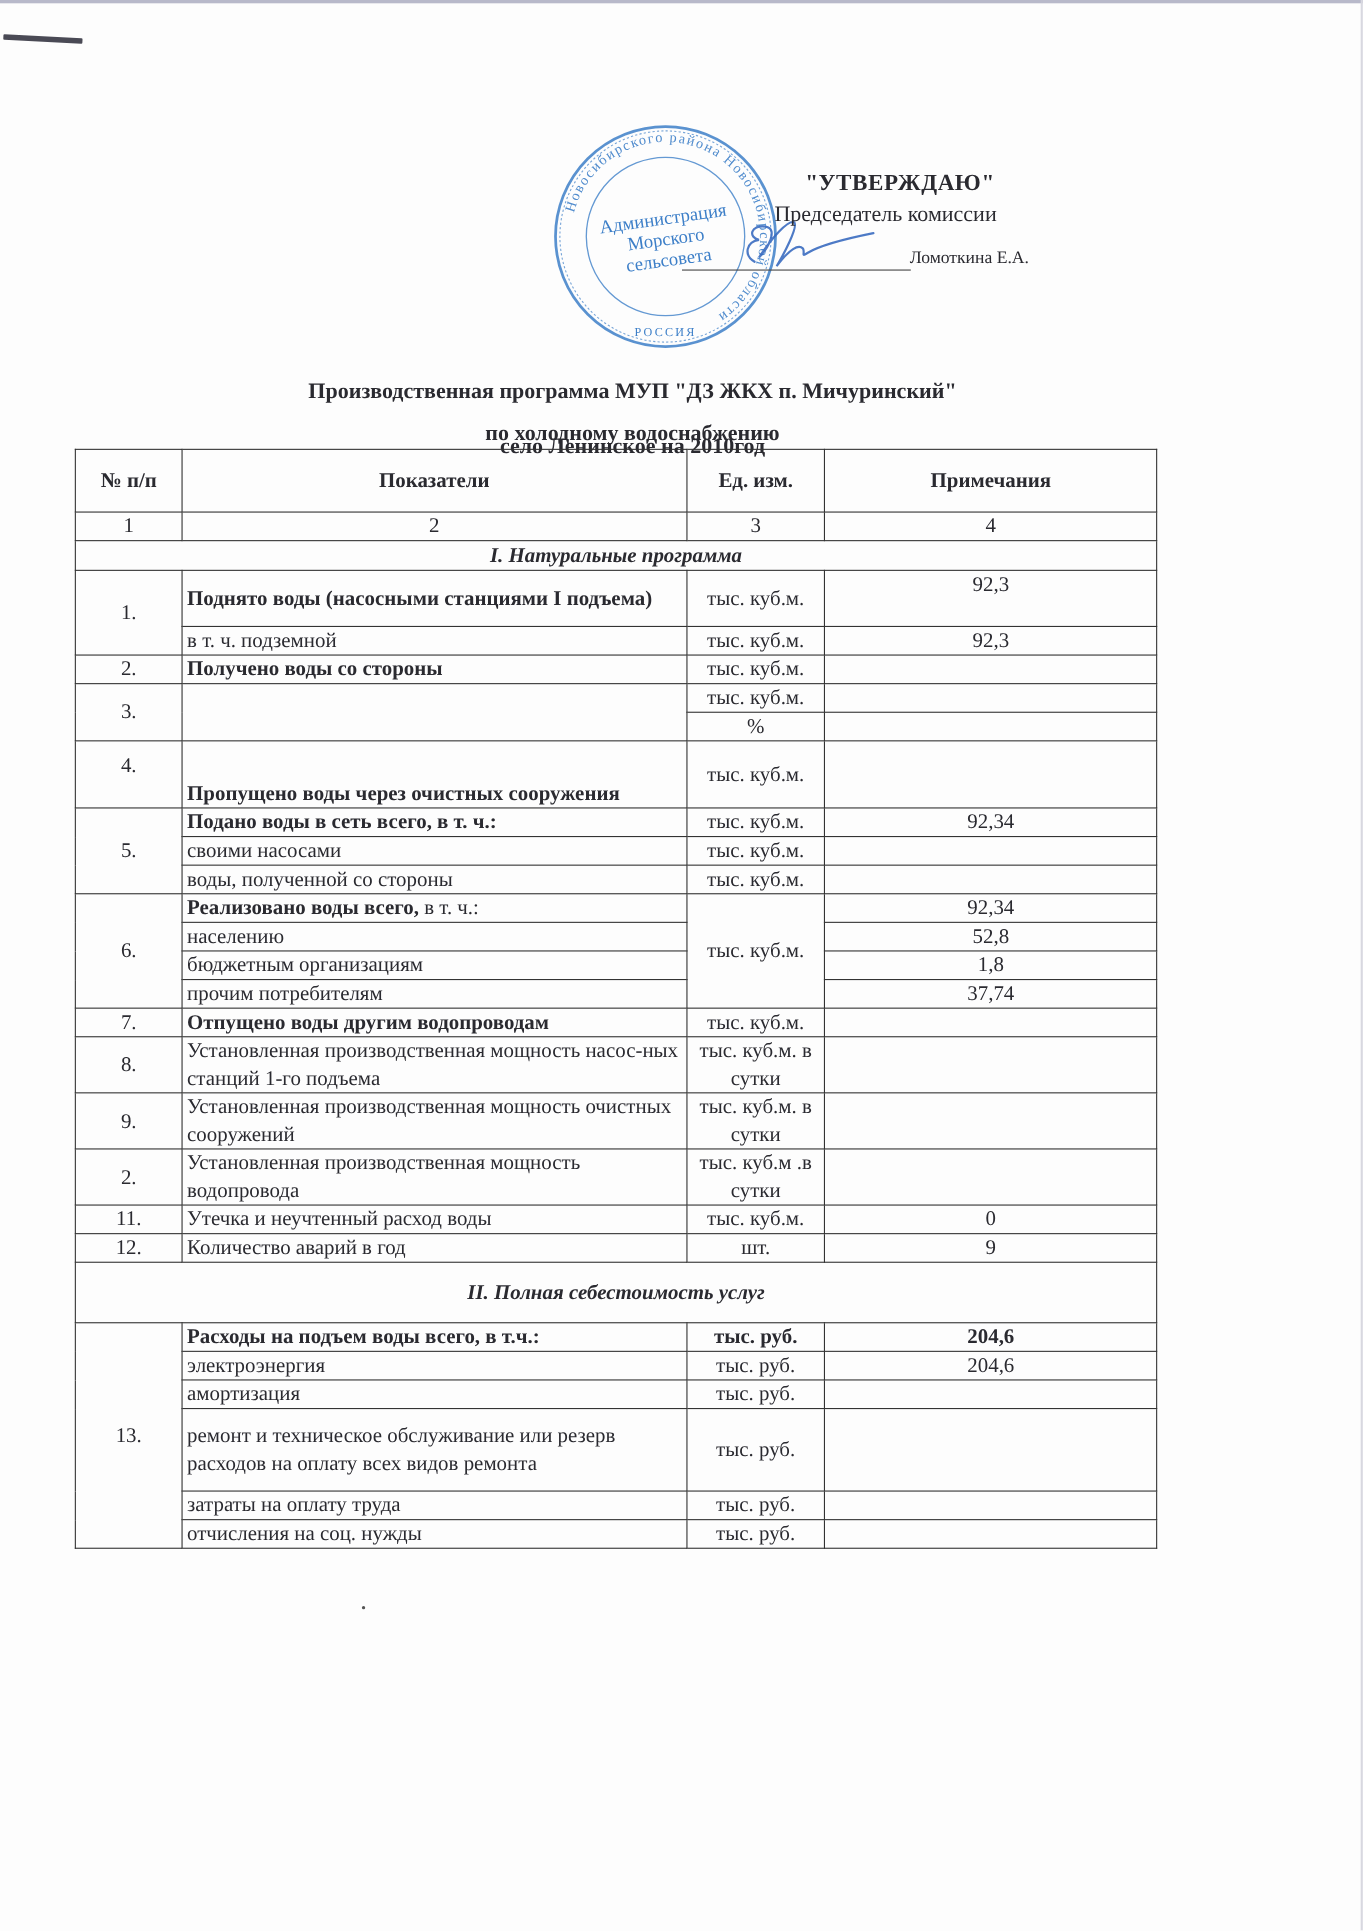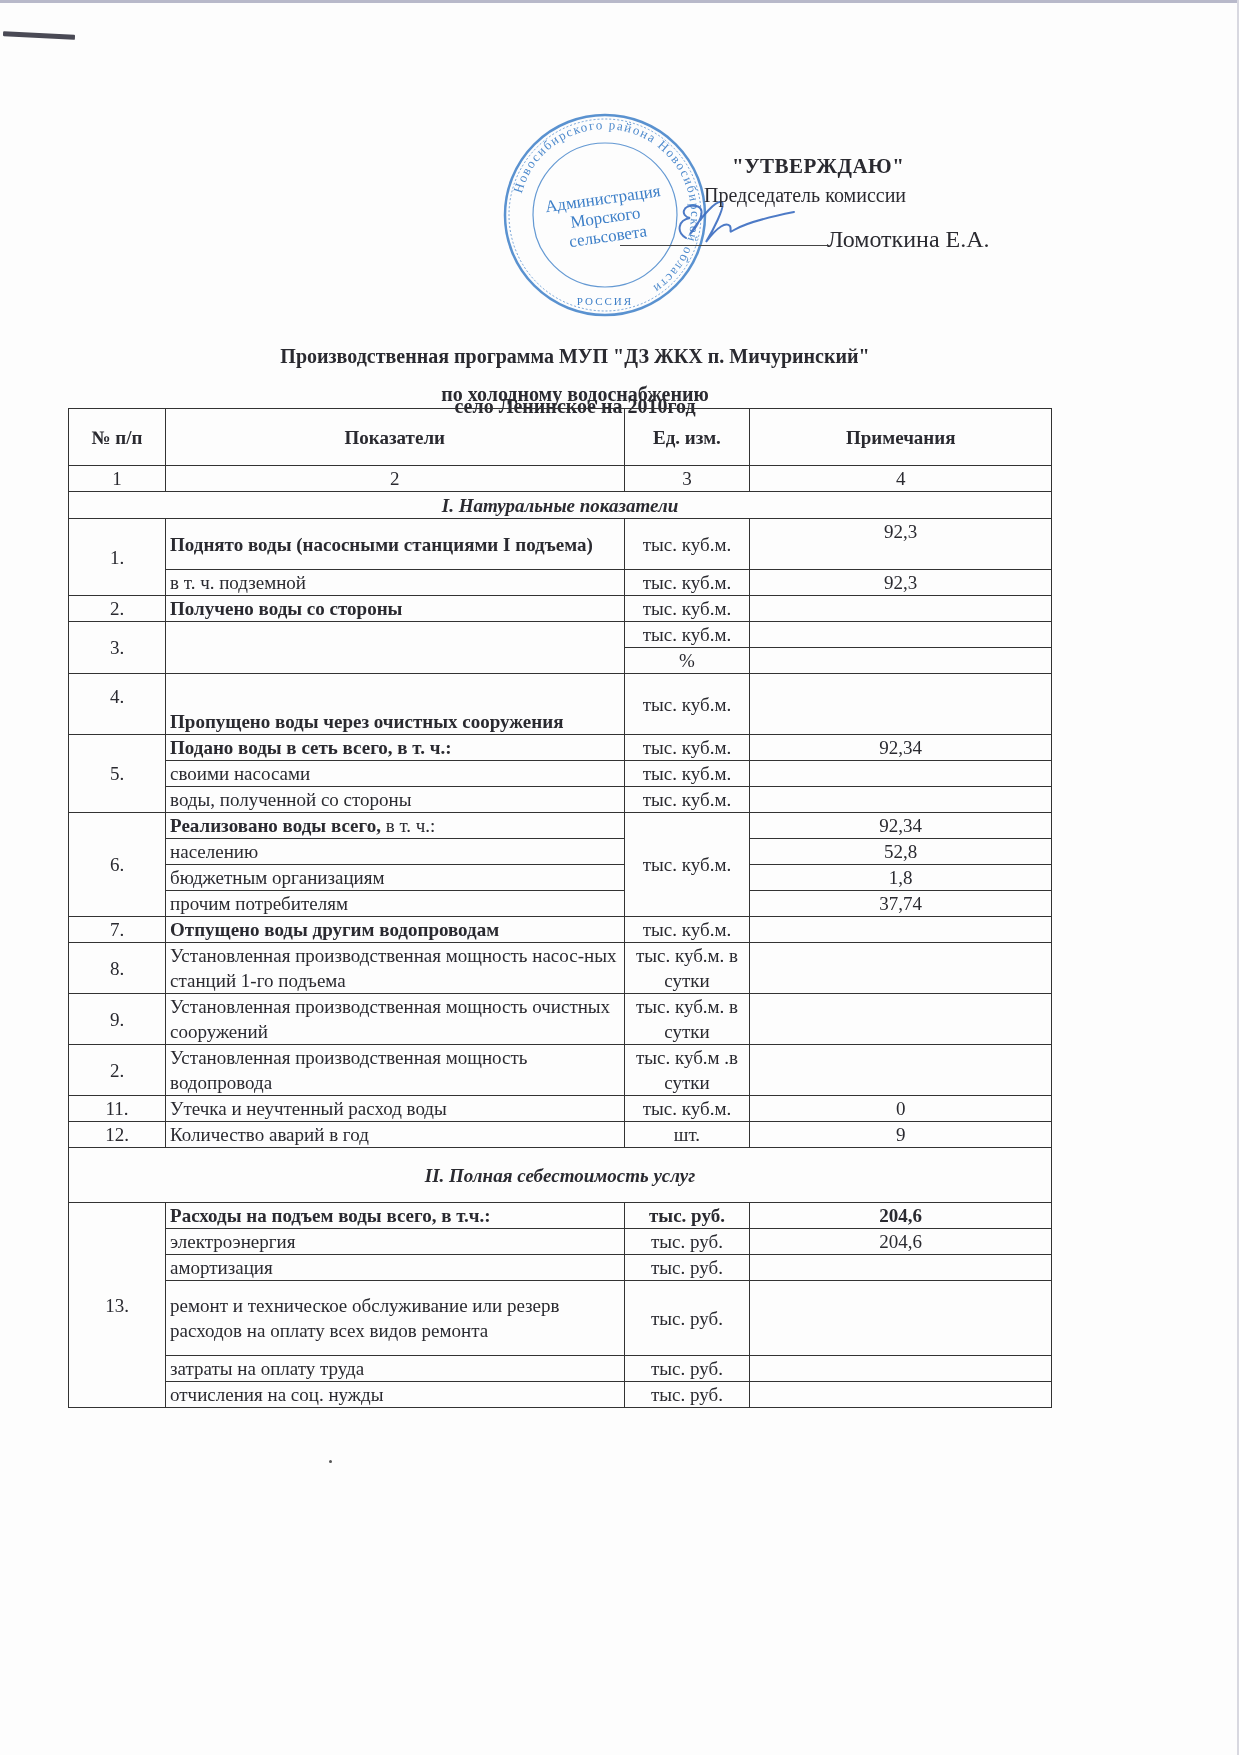--- a/index.html
+++ b/index.html
@@ -11,21 +11,21 @@
   }
   .page-edge-top { position:absolute; left:0; top:0; width:1239px; height:3px; background:#8a8ca8; opacity:.6; }
   .page-edge-right { position:absolute; right:0; top:0; width:2px; height:1755px; background:#d8d8e0; }
   .scan-mark { position:absolute; left:3px; top:33px; width:72px; height:5px; background:#4a4a55; transform:rotate(3deg); border-radius:1px; }
 
   
   .approve { position:absolute; left:620px; top:140px; width:420px; }
   .approve-title { position:absolute; left:112px; top:14px; font-weight:bold; font-size:21px; letter-spacing:.5px; white-space:nowrap; }
   .approve-role { position:absolute; left:84px; top:44px; font-size:20px; white-space:nowrap; }
   .approve-line { position:absolute; left:0px; top:105px; width:208px; border-bottom:1.5px solid #444; }
-  .approve-name { position:absolute; left:207px; top:86px; font-size:24px; white-space:nowrap; }
+  .approve-name { position:absolute; left:207px; top:86px; font-size:16px; white-space:nowrap; }
 
   
   .stamp { position:absolute; left:502px; top:112px; width:206px; height:206px; }
   .signature { position:absolute; left:668px; top:196px; width:140px; height:60px; }
 
   
   .title { position:absolute; left:0; width:1150px; text-align:center; font-weight:bold; font-size:20px; }
   .t1 { top:345px; }
   .t2 { top:383px; }
   .t3 { top:395px; }
@@ -113,21 +113,21 @@
     <td>Ед. изм.</td>
     <td>Примечания</td>
   </tr>
   <tr class="nums">
     <td>1</td>
     <td>2</td>
     <td>3</td>
     <td>4</td>
   </tr>
   <tr class="section">
-    <td colspan="4">I. Натуральные показатели</td>
+    <td colspan="4">I. Натуральные программа</td>
   </tr>
 
   <tr class="h52">
     <td class="c1" rowspan="2">1.</td>
     <td class="c2 b">Поднято воды (насосными станциями I подъема)</td>
     <td class="c3">тыс. куб.м.</td>
     <td class="c4 top">92,3</td>
   </tr>
   <tr class="h26">
     <td class="c2">в т. ч. подземной</td>

